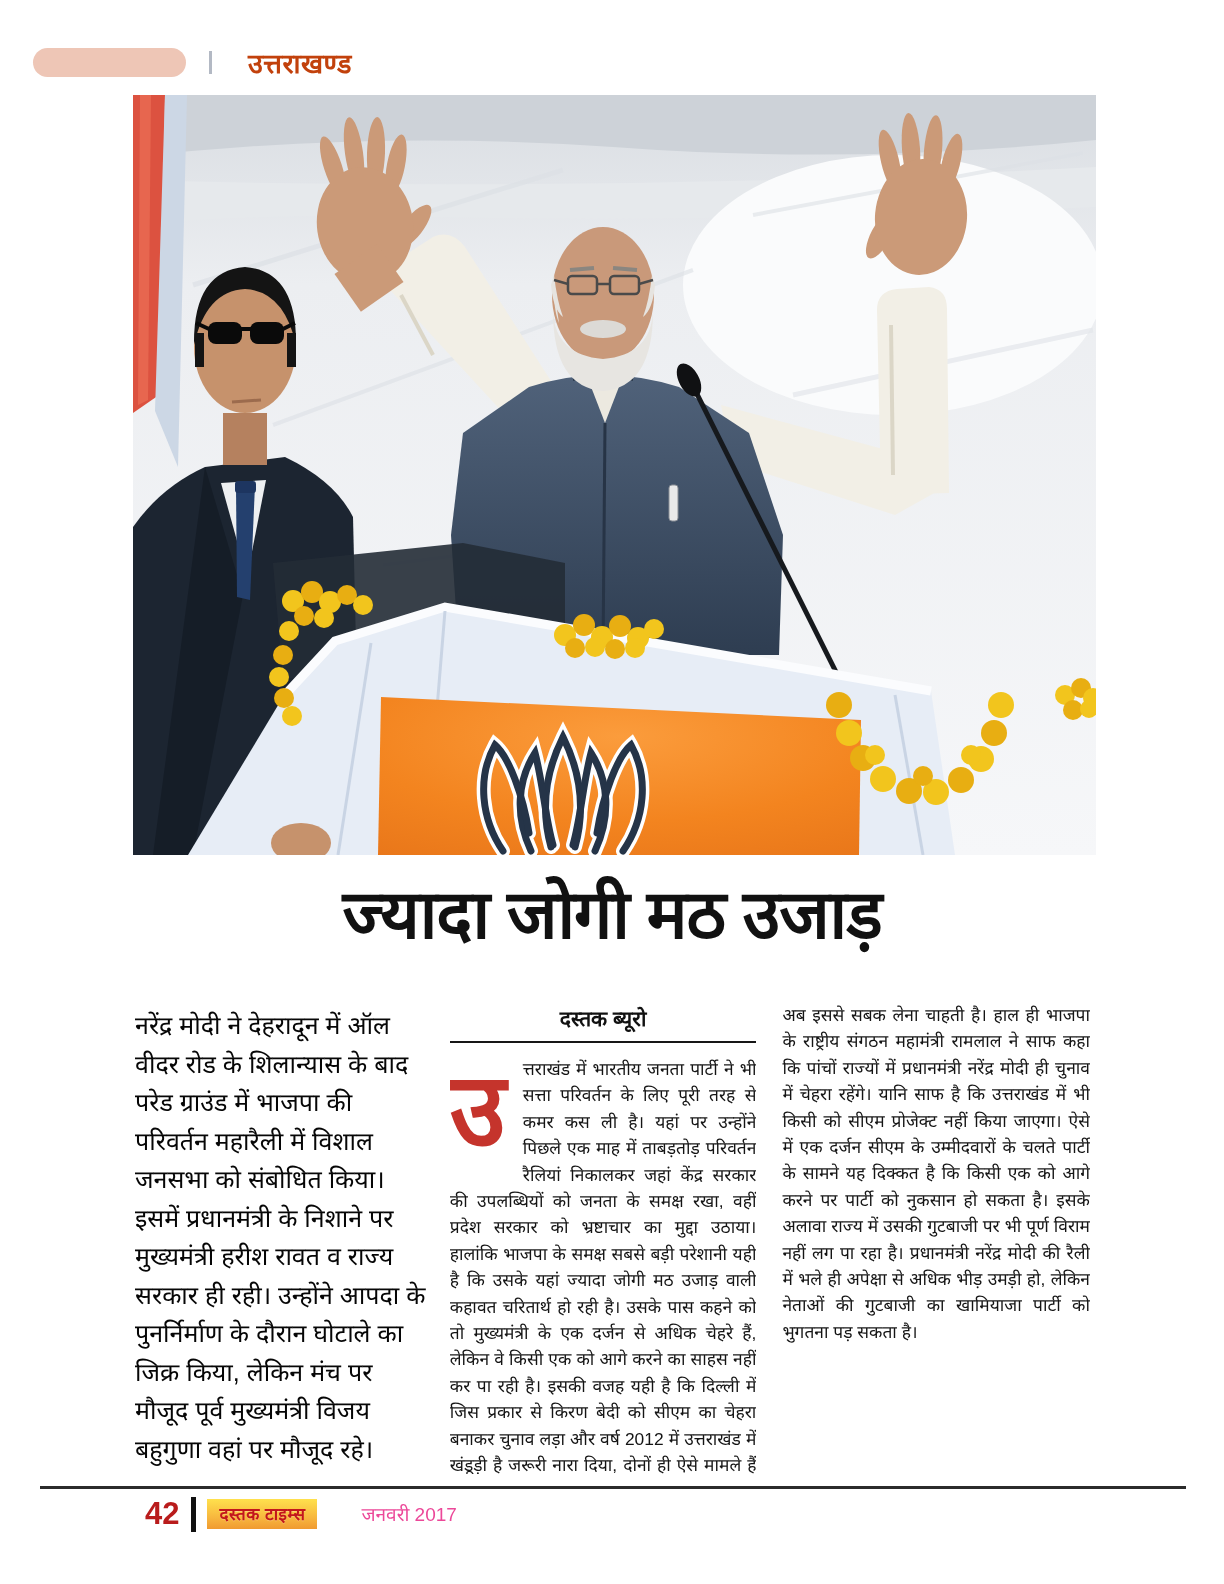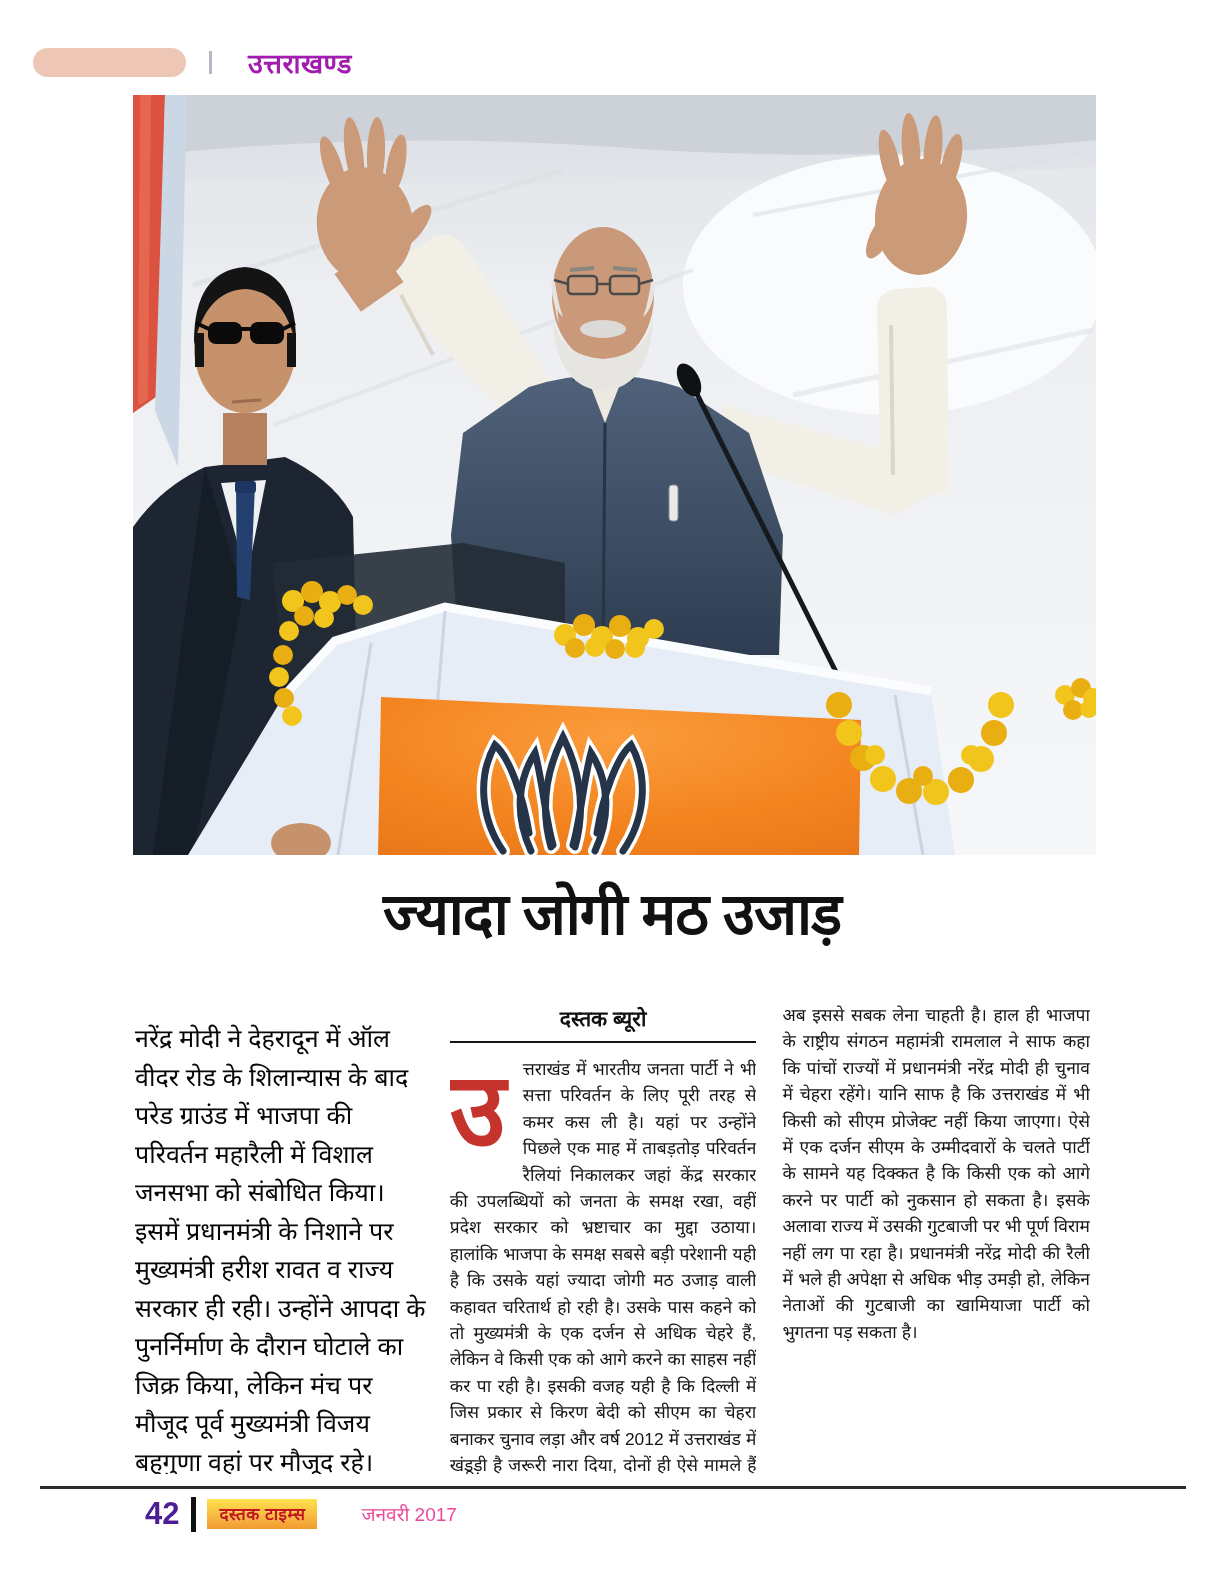--- a/index.html
+++ b/index.html
@@ -4,47 +4,47 @@
 <style>
   html,body{margin:0;padding:0;background:#ffffff;}
   .page{
     position:relative;width:1224px;height:1584px;background:#ffffff;overflow:hidden;
     font-family:"Liberation Sans","DejaVu Sans",sans-serif;color:#151515;
   }
   
   .section-header{position:absolute;top:0;left:0;width:100%;height:90px;}
   .section-pill{position:absolute;left:33px;top:48px;width:153px;height:29px;border-radius:15px;background:#eec6b6;}
   .section-divider{position:absolute;left:209px;top:51px;width:3px;height:23px;background:#b3b9c4;}
-  .section-label{position:absolute;left:248px;top:44px;font-size:27px;font-weight:600;color:#a21caf;letter-spacing:.5px;}
+  .section-label{position:absolute;left:248px;top:44px;font-size:27px;font-weight:600;color:#c2410c;letter-spacing:.5px;}
   
   .photo-wrap{position:absolute;left:133px;top:95px;width:963px;height:760px;overflow:hidden;background:#eef0f2;}
   
   .headline{
     position:absolute;left:0;top:860px;width:1224px;text-align:center;
-    font-size:58px;line-height:108px;font-weight:800;color:#111;letter-spacing:-1px;
+    font-size:68px;line-height:108px;font-weight:800;color:#111;letter-spacing:-1px;
   }
   
   .columns{position:absolute;left:135px;top:1002px;width:955px;height:472px;display:flex;}
   .col{overflow:hidden;}
   .col-lead{width:302px;margin-right:18px;height:472px;}
-  .lead-par{font-size:25px;line-height:38.5px;color:#060606;margin:17px 0 0 0;}
+  .lead-par{font-size:25px;line-height:38.5px;color:#060606;margin:4px 0 0 0;}
   .col-mid{width:312px;margin-right:26px;height:472px;}
   .col-right{width:313px;height:472px;}
   .byline{ text-align:center;font-size:21px;font-weight:700;color:#111;
     padding:2px 0 9px 0;border-bottom:2.5px solid #161616;margin-bottom:13px;}
   .bodytext{font-size:17.4px;line-height:26.4px;text-align:justify;color:#141414;margin:0;}
   .dropcap{
     float:left;font-size:102px;line-height:100px;height:102px;width:64px;
     font-weight:700;color:#c5342c;margin:4px 9px 0 0;text-align:left;
   }
   .p2-indent{text-indent:30px;margin-top:0;}
   
   .footer-rule{position:absolute;left:40px;top:1486px;width:1146px;height:2.5px;background:#2b2b2b;}
   .footer{position:absolute;left:145px;top:1494px;height:40px;display:flex;align-items:center;}
-  .page-number{font-size:31px;font-weight:800;color:#4c1d95;}
+  .page-number{font-size:31px;font-weight:800;color:#b91c1c;}
   .footer-sep{width:5px;height:35px;background:#111;margin:0 11px 0 12px;}
   .magazine-logo{
     background:linear-gradient(180deg,#ffe14d 0%,#f6b13c 70%,#f09a30 100%);
     color:#c3161c;font-weight:800;font-size:17px;padding:3px 12px 4px 12px;letter-spacing:.5px;
     text-shadow:0 1px 0 #fff3;
   }
   .issue-date{font-size:19px;font-weight:400;color:#ec4899;margin-left:44px;}
 </style>
 </head>
 <body>

